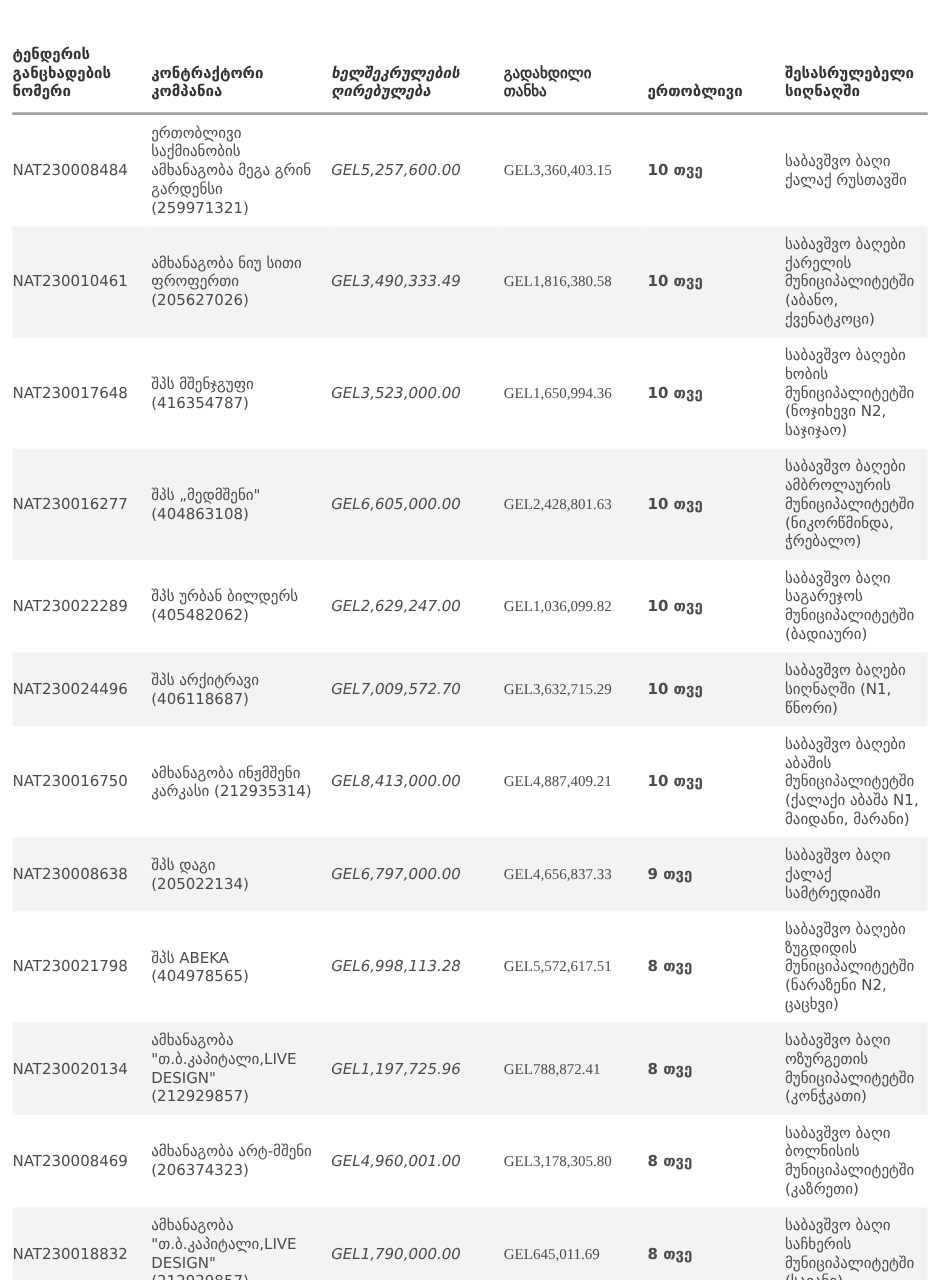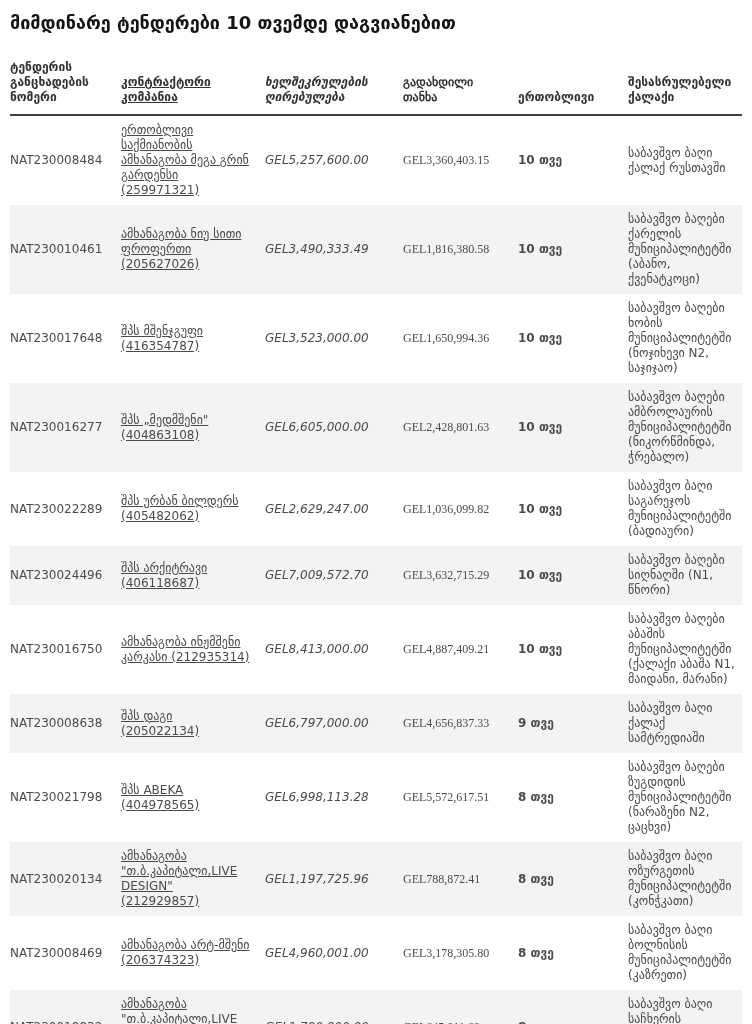--- a/index.html
+++ b/index.html
@@ -29,56 +29,55 @@
     margin-top: 26px;
   }
   table.dw-table th {
     text-align: left;
     vertical-align: bottom;
     font-size: 12px;
     line-height: 15px;
     font-weight: bold;
     color: #333333;
     padding: 0 14px 9px 0;
-    border-bottom: 2px solid #404040;
+    border-bottom: 2px solid #a3a3a3;
   }
   table.dw-table td {
     text-align: left;
     vertical-align: middle;
     font-size: 12px;
     line-height: 15px;
     color: #4b4b4b;
     padding: 7px 14px 7px 0;
   }
   table.dw-table tbody tr:nth-child(even) {
     background: #f3f3f3;
   }
   .col0 { width: 97px; }
-  .col1 { width: 130px; text-decoration: underline; }
+  .col1 { width: 130px; }
   .col2 { width: 124px; font-style: italic; }
   .col3 { width: 101px; font-family: Liberation Serif, serif; }
   .col4 { width: 96px; font-weight: bold; }
   .col5 { width: 114px; padding-right: 0 !important; }
 </style>
 </head>
 <body>
 
 <div class="page">
 
-  <h1 class="chart-title">მიმდინარე ტენდერები 10 თვემდე დაგვიანებით</h1>
 
   <table class="dw-table">
     <thead>
       <tr>
           <th class="col0">ტენდერის განცხადების ნომერი</th>
           <th class="col1">კონტრაქტორი კომპანია</th>
           <th class="col2">ხელშეკრულების ღირებულება</th>
           <th class="col3">გადახდილი თანხა</th>
           <th class="col4">ერთობლივი</th>
-          <th class="col5">შესასრულებელი ქალაქი</th>
+          <th class="col5">შესასრულებელი სიღნაღში</th>
         </tr>
     </thead>
     <tbody>
         <tr>
           <td class="col0">NAT230008484</td>
           <td class="col1">ერთობლივი საქმიანობის ამხანაგობა მეგა გრინ გარდენსი (259971321)</td>
           <td class="col2">GEL5,257,600.00</td>
           <td class="col3">GEL3,360,403.15</td>
           <td class="col4">10 თვე</td>
           <td class="col5">საბავშვო ბაღი ქალაქ რუსთავში</td>

